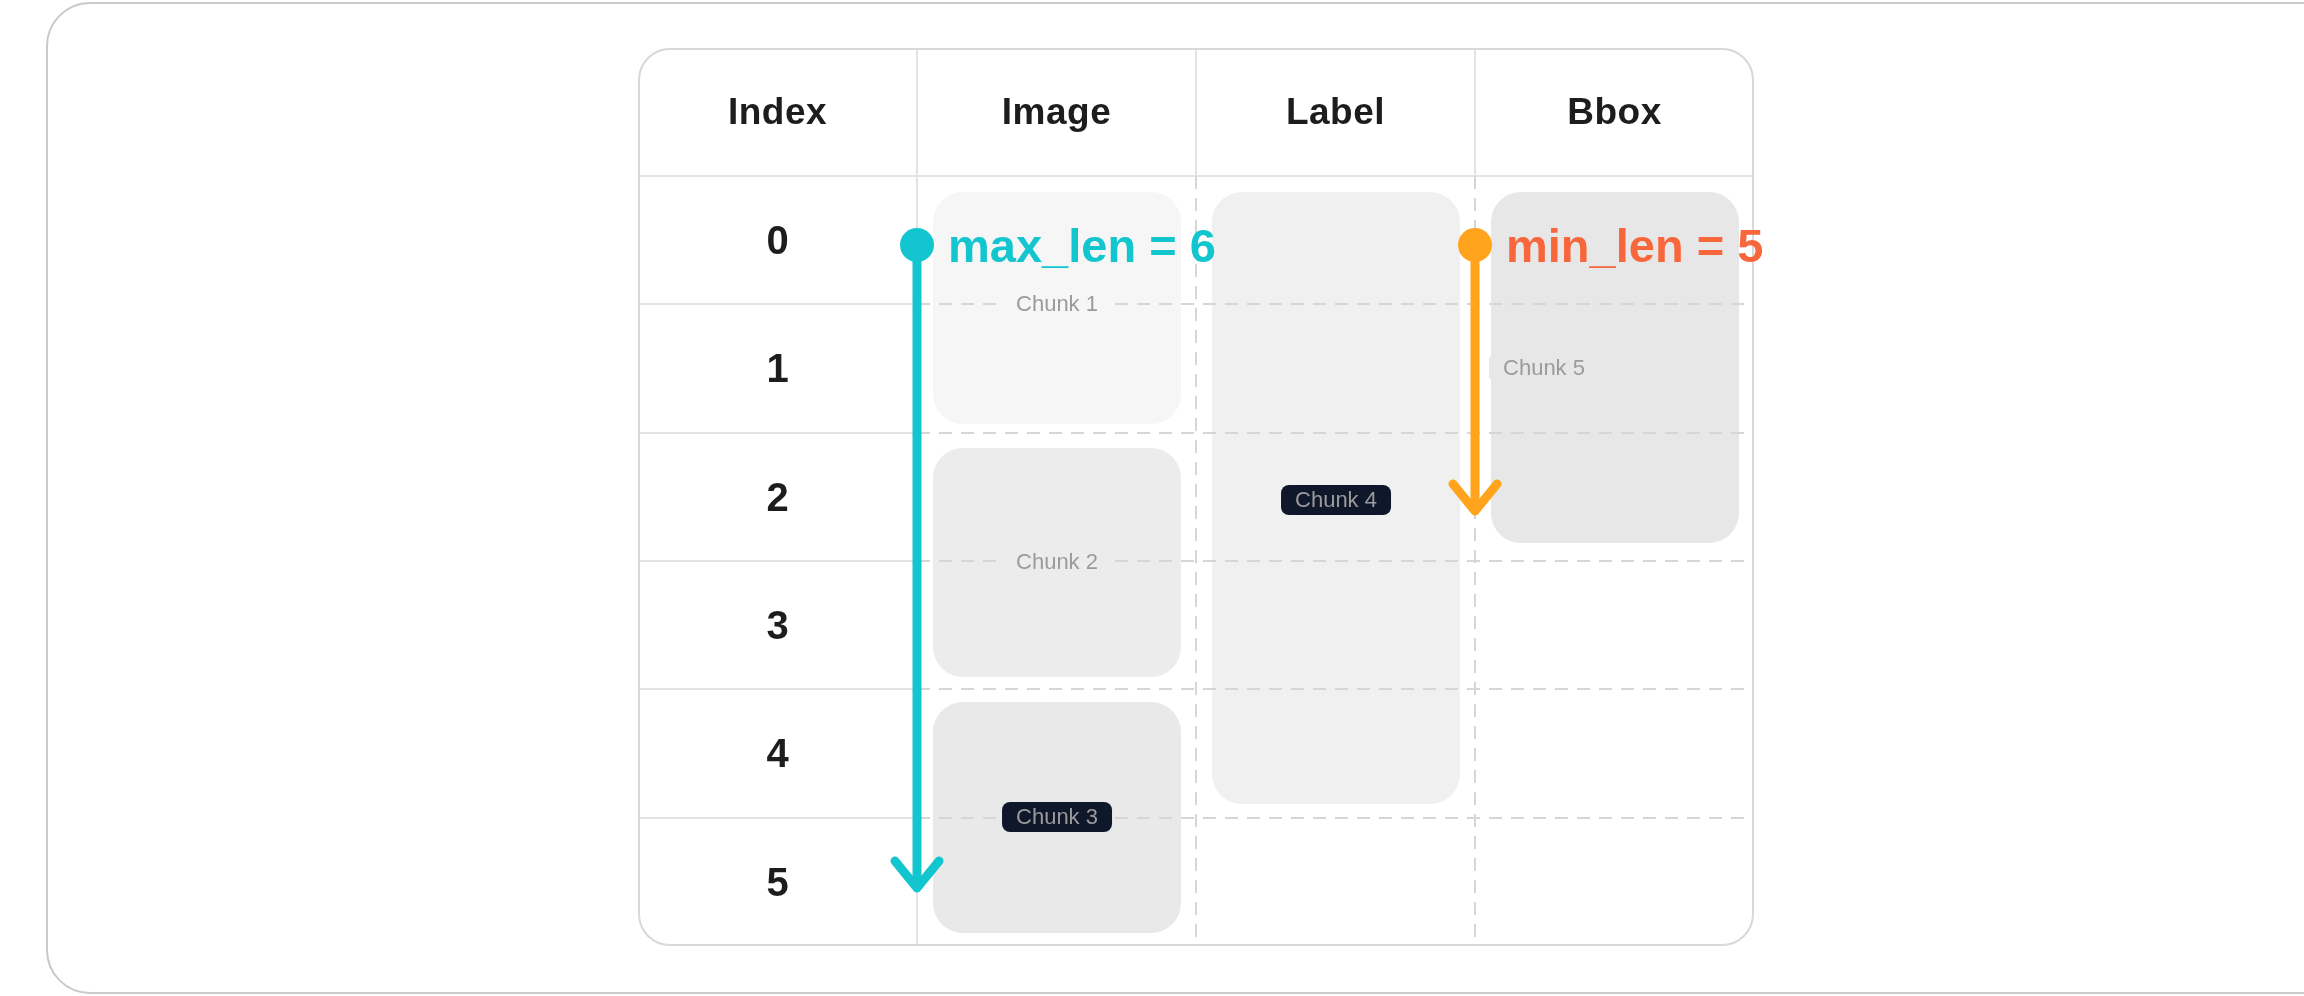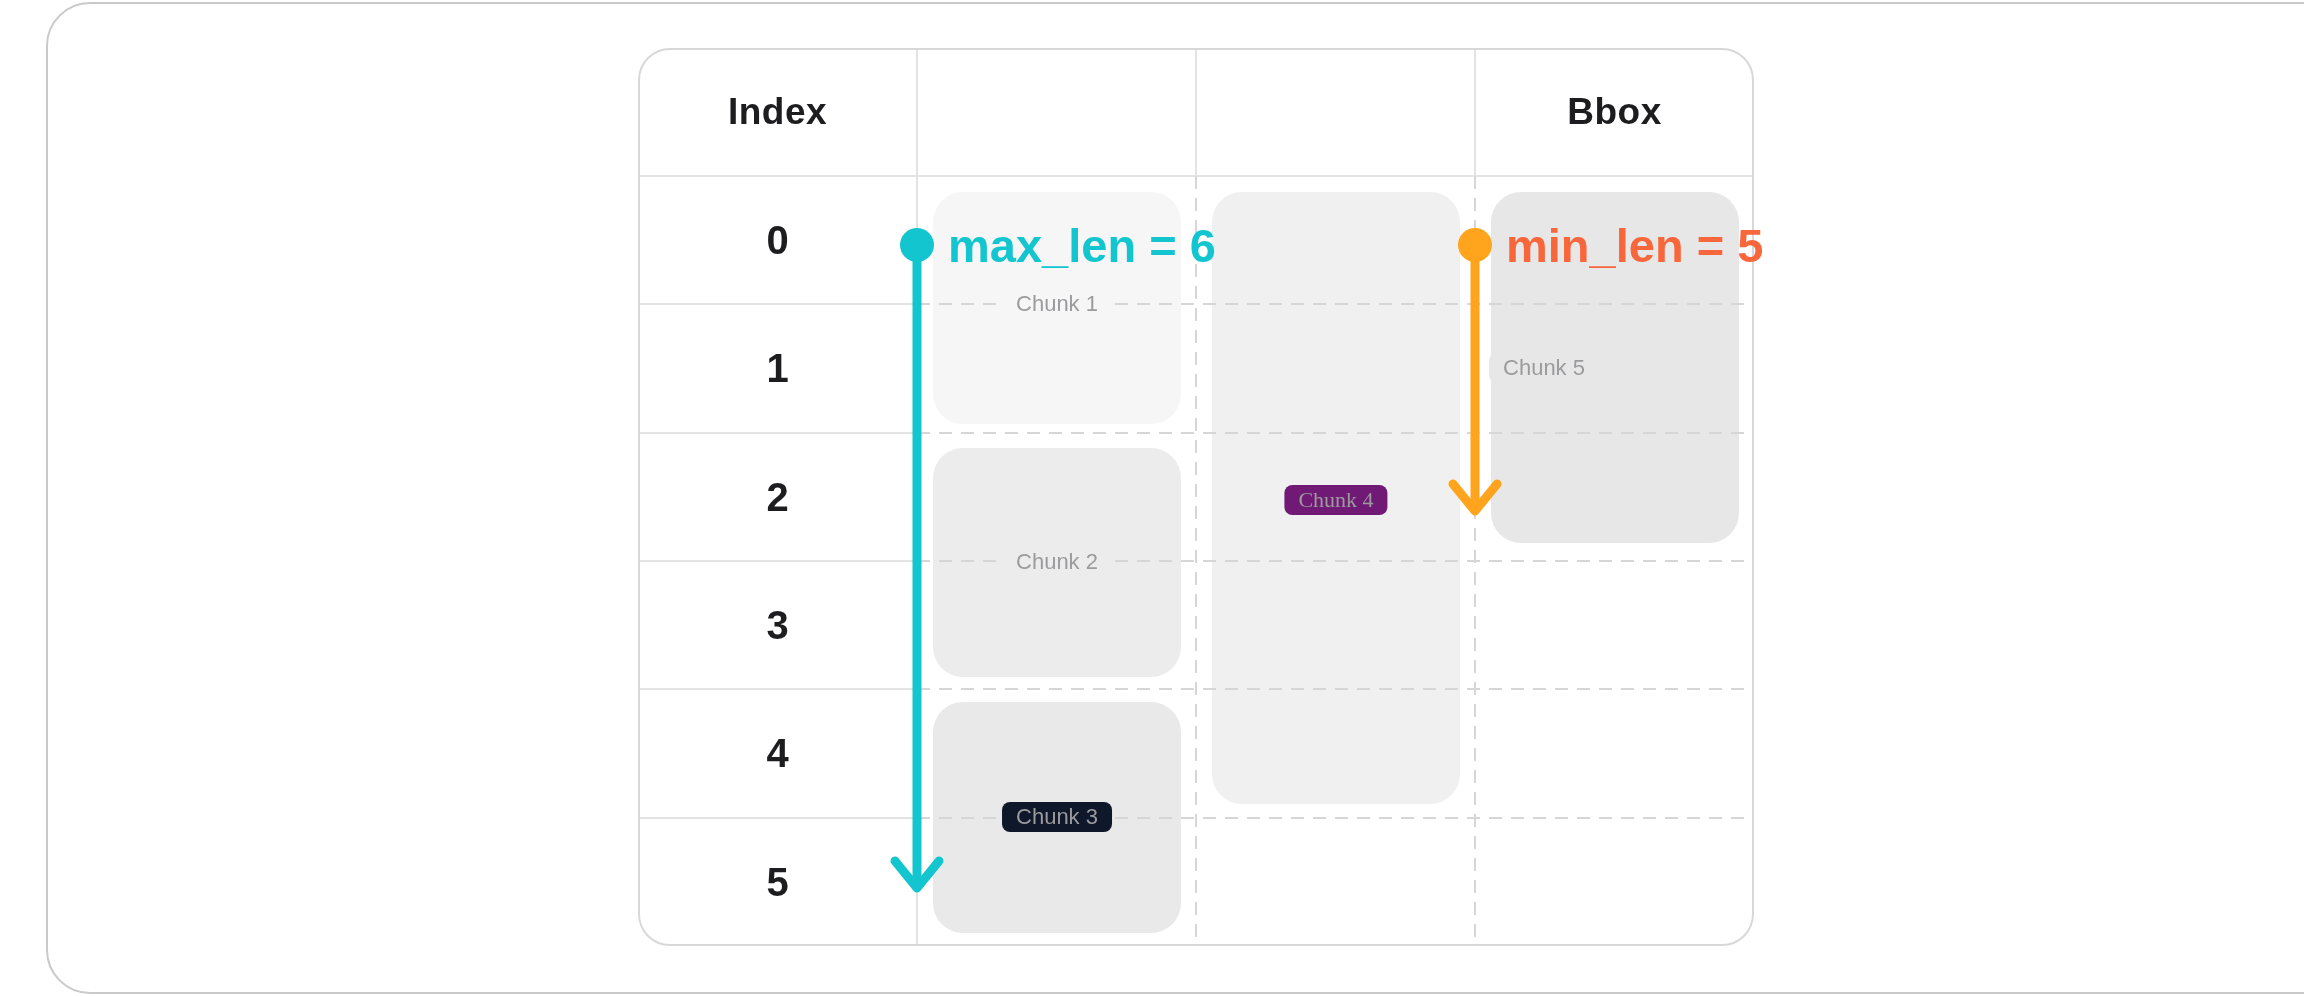--- a/index.html
+++ b/index.html
@@ -39,36 +39,38 @@
   .chunk.b4{left:1168px;top:192px;width:248px;height:612px;background:#F0F0F1;}
   .chunk.b5{left:1447px;top:192px;width:248px;height:351px;background:#E7E7E8;}
 
   svg.layer{position:absolute;left:0;top:0;width:2304px;height:996px;}
 
   .chunk-label{position:absolute;transform:translate(-50%,-50%);white-space:nowrap;
       font-size:22px;color:var(--chunk-text);padding:2px 14px;border-radius:8px;}
   .chunk-label.l1{left:1013px;top:304px;background:#F6F6F7;}
   .chunk-label.l2{left:1013px;top:562px;background:#ECECED;}
   .chunk-label.l3{left:1013px;top:817px;background:#0f172a;}
-  .chunk-label.l4{left:1292px;top:500px;background:#701a75;font-family:Liberation Serif, serif;}
+  .chunk-label.l4{left:1292px;top:500px;background:#0f172a;}
   .chunk-label.l5{left:1500px;top:368px;background:#E7E7E8;}
 
   .annot{position:absolute;white-space:nowrap;font-size:47px;font-weight:700;transform:translateY(-50%);}
   .annot.max{left:904px;top:245px;color:var(--teal);}
   .annot.min{left:1462px;top:245px;color:var(--coral);}
 </style>
 </head>
 <body>
 
 <div class="canvas">
 
   <div class="card"></div>
   <div class="table-frame"></div>
 
   <div class="th c0">Index</div>
+  <div class="th c1">Image</div>
+  <div class="th c2">Label</div>
   <div class="th c3">Bbox</div>
 
   <div class="index-cell r0">0</div>
   <div class="index-cell r1">1</div>
   <div class="index-cell r2">2</div>
   <div class="index-cell r3">3</div>
   <div class="index-cell r4">4</div>
   <div class="index-cell r5">5</div>
 
   <div class="chunk b1"></div>

